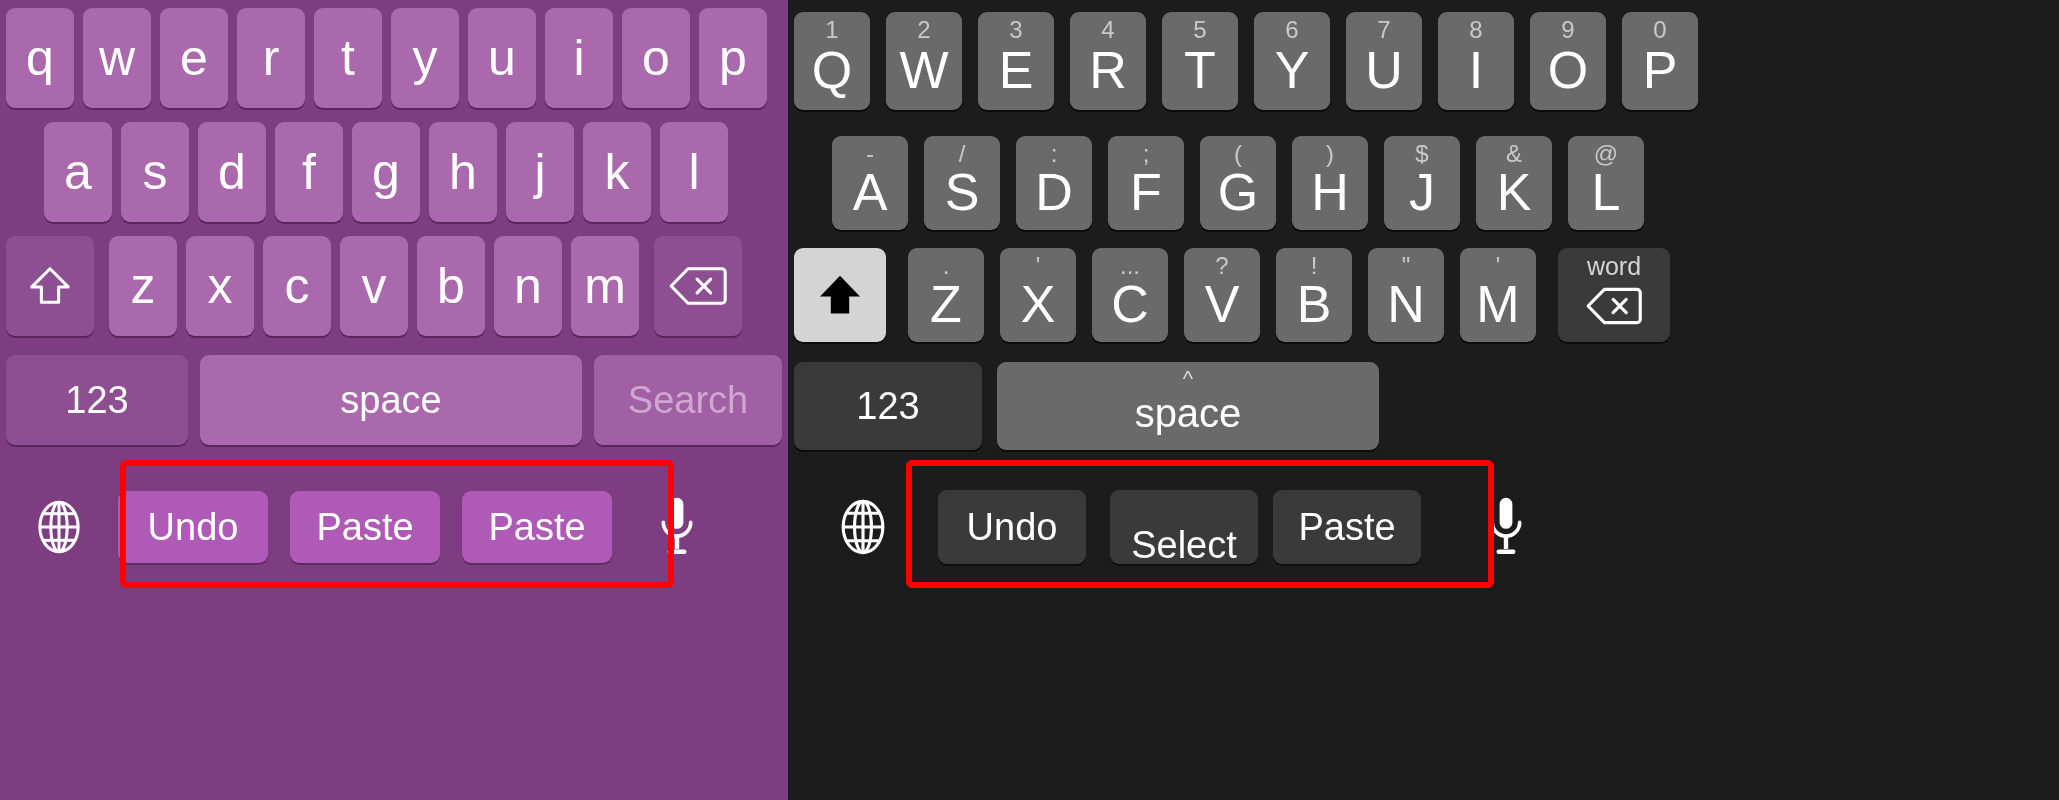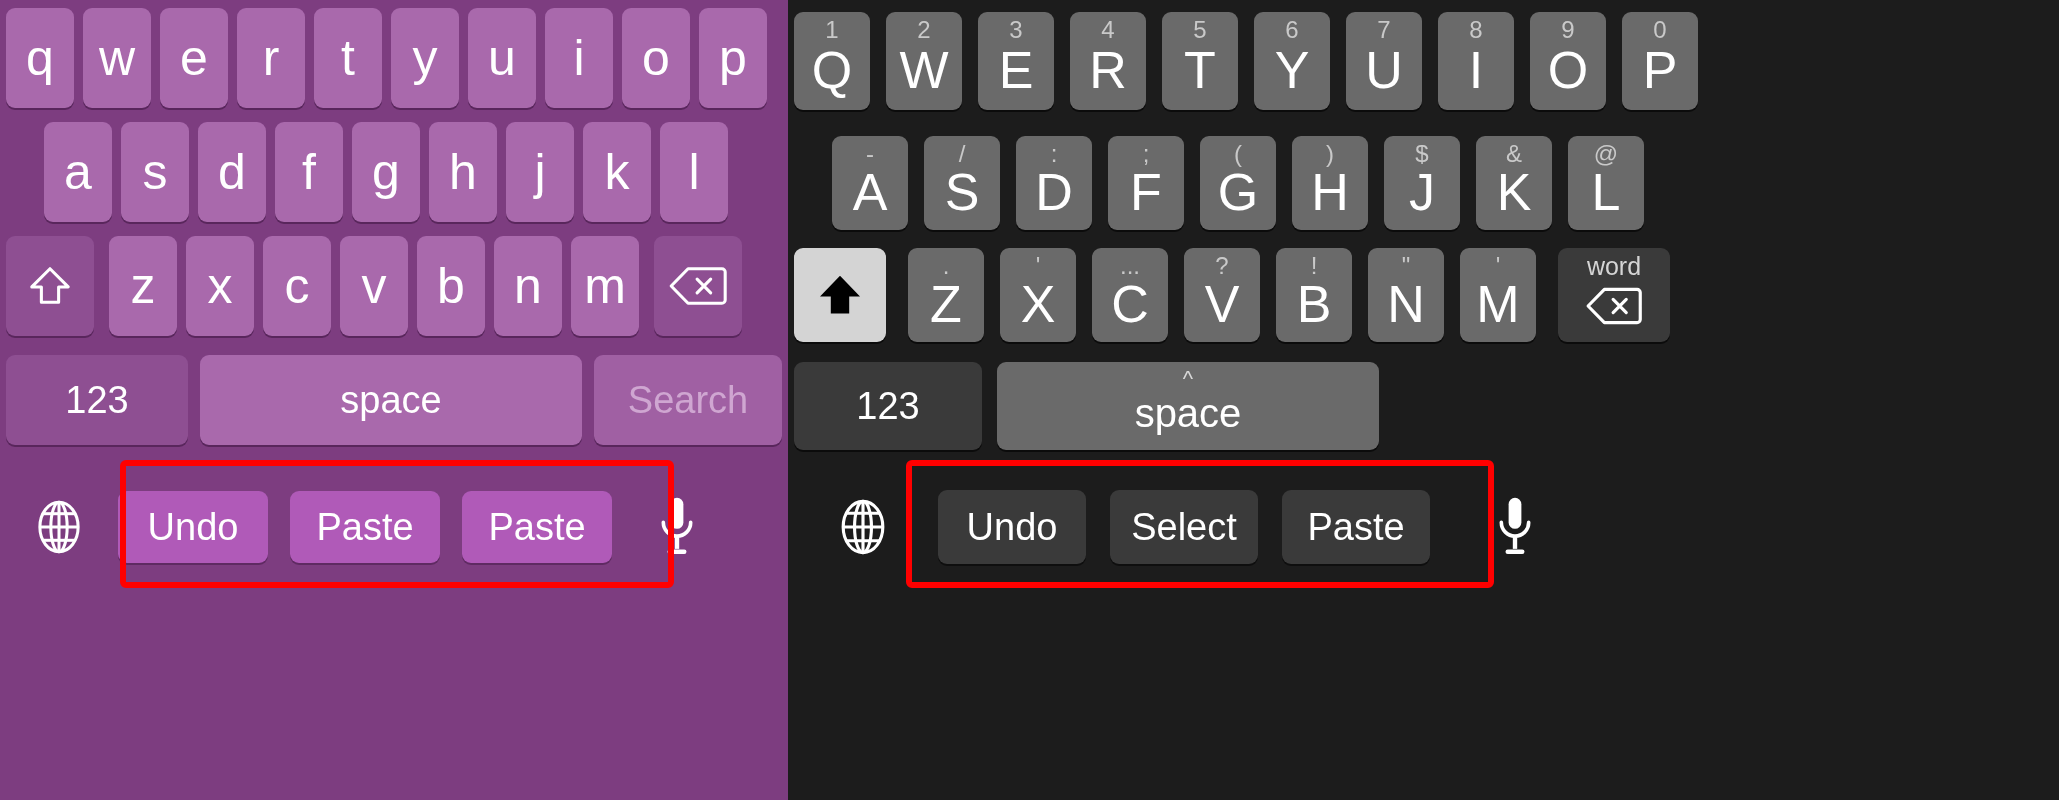--- a/index.html
+++ b/index.html
@@ -430,21 +430,21 @@
               <line x1="3.8" y1="12" x2="20.2" y2="12"></line>
               <line x1="5.2" y1="6.3" x2="18.8" y2="6.3"></line>
               <line x1="5.2" y1="17.7" x2="18.8" y2="17.7"></line>
               <line x1="12" y1="1.4" x2="12" y2="22.6"></line>
             </svg>
           </span>
         </div>
         <div class="key action" style="width:148px;height:74px;margin-right:24px;">
             <span class="glyph">Undo</span>
           </div>
-        <div class="key action" style="width:148px;height:74px;margin-right:24px;">
+        <div class="key action" style="width:148px;height:74px;margin-right:15px;align-items:flex-end;">
             <span class="glyph">Select</span>
           </div>
         <div class="key action" style="width:148px;height:74px;">
             <span class="glyph">Paste</span>
           </div>
         <div class="mic" style="width:170px;height:130px;">
           <span class="icon">
             <svg width="46" height="62" viewBox="0 0 24 34" fill="#ffffff">
               <rect x="8.5" y="1" width="7" height="17" rx="3.5"></rect>
               <path d="M4.5 14.5 a7.5 7.5 0 0 0 15 0" fill="none" stroke="#ffffff" stroke-width="2" stroke-linecap="round"></path>

